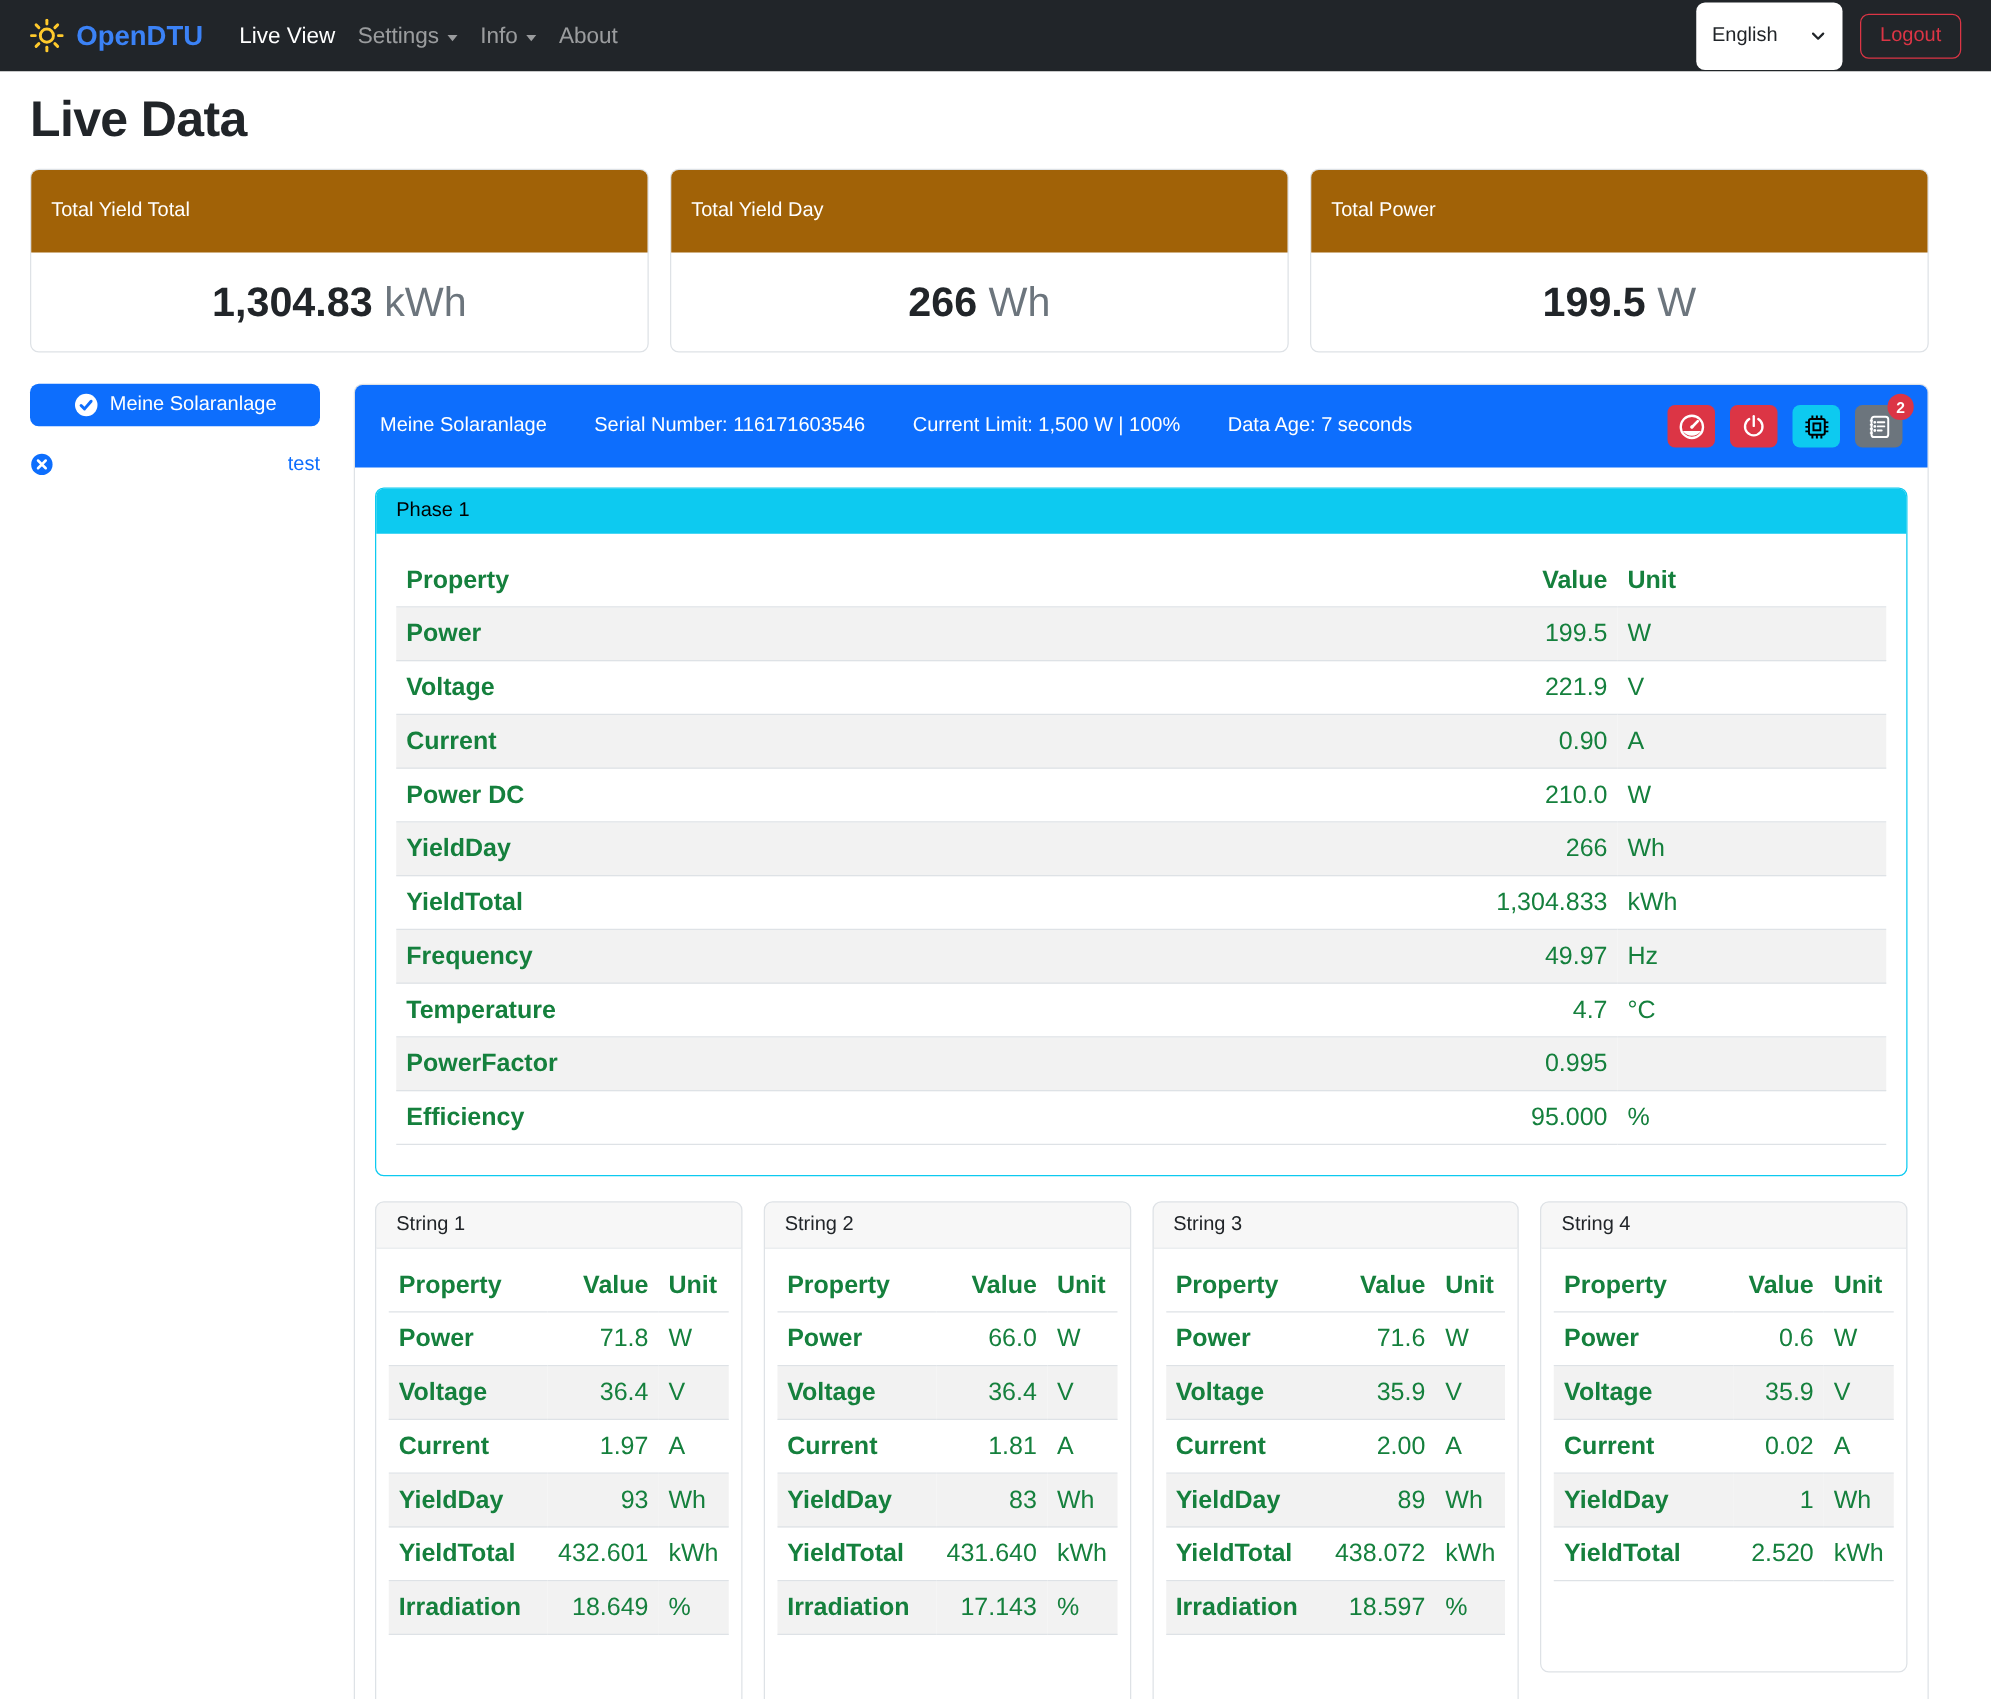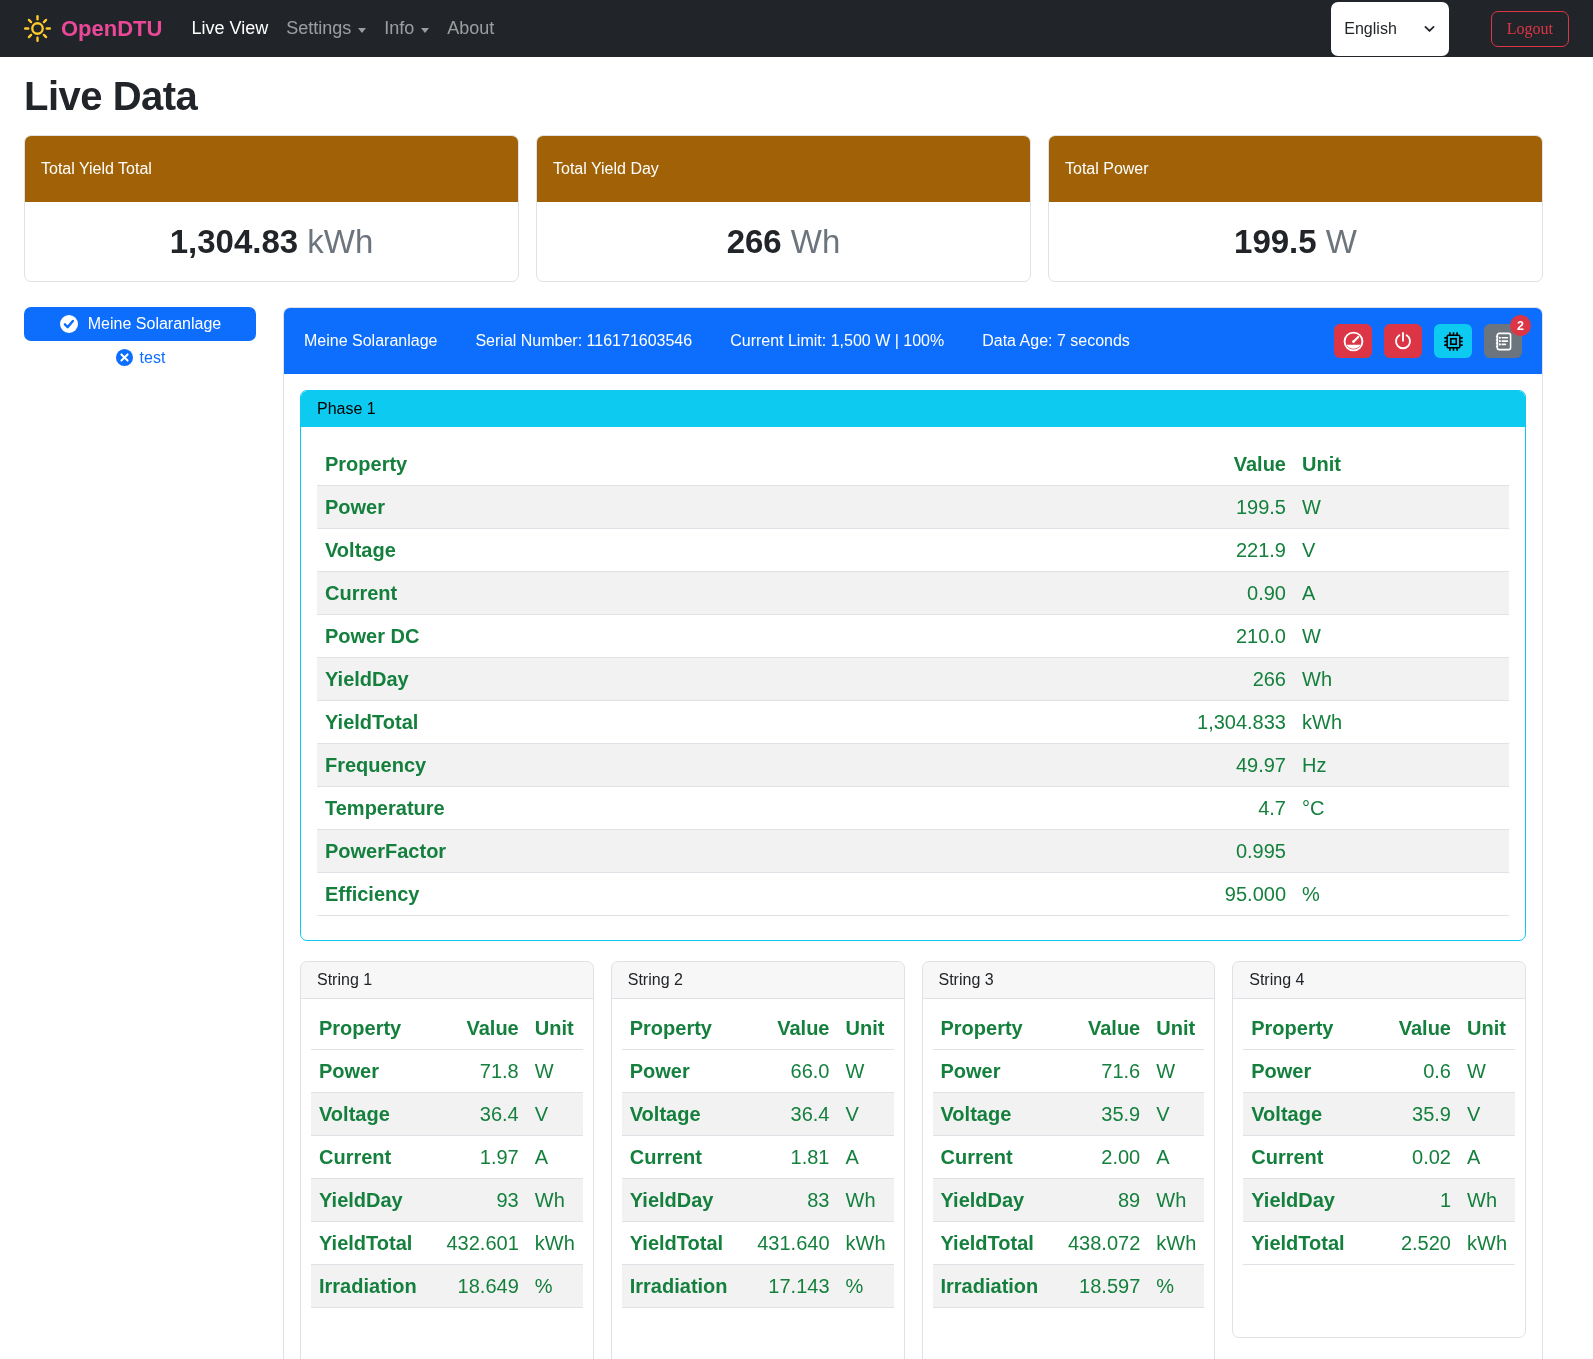--- a/index.html
+++ b/index.html
@@ -2,45 +2,45 @@
 <html><head>
 <meta charset="utf-8">
 <style>
   * { box-sizing: border-box; }
   html,body { margin:0; padding:0; background:#fff; }
   body { font-family:"Liberation Sans","DejaVu Sans",sans-serif; color:#212529; }
   .page { width:1593px; }
 
   
   .navbar { background:#212529; height:57px; display:flex; align-items:center; padding:0 24px; }
-  .brand { display:flex; align-items:center; gap:10px; color:#ec4899; font-size:22px; font-weight:700; cursor:pointer; }
+  .brand { display:flex; align-items:center; gap:10px; color:#3b82f6; font-size:22px; font-weight:700; cursor:pointer; }
   .nav-links { display:flex; align-items:center; margin-left:20px; }
   .nav-link { color:rgba(255,255,255,.55); font-size:18px; padding:8px 9px; display:flex; align-items:center; gap:7px; cursor:pointer; }
   .nav-link.active { color:#fff; }
   .caret { width:0; height:0; border-left:4.5px solid transparent; border-right:4.5px solid transparent; border-top:5px solid currentColor; margin-top:3px; }
   .nav-right { margin-left:auto; display:flex; gap:14px; align-items:center; }
   .lang-select { background:#fff; border-radius:7px; padding:18px 13px; display:flex; gap:26px; align-items:center; font-size:16px; color:#212529; cursor:pointer; }
-  .logout-btn { border:1px solid #dc3545; color:#dc3545; background:transparent; border-radius:7px; padding:8px 15px; font-size:16px; cursor:pointer; font-family:Liberation Serif, serif;margin-left:28px; }
+  .logout-btn { border:1px solid #dc3545; color:#dc3545; background:transparent; border-radius:7px; padding:8px 15px; font-size:16px; cursor:pointer; font-family:Liberation Sans, sans-serif; }
 
   
   .container { margin:0 50px 0 24px; }
   h1.page-title { font-size:40px; font-weight:600; margin:17px 0 16px; letter-spacing:-0.5px; }
 
   .summary-row { display:grid; grid-template-columns:repeat(3,1fr); gap:17px; margin-bottom:25px; }
   .scard { border:1px solid #dee2e6; border-radius:7px; }
   .scard-header { background:#a16207; color:#fff; padding:24px 16px; font-size:16px; border-radius:6px 6px 0 0; }
   .scard-body { padding:20px; text-align:center; font-size:33px; line-height:39px; }
   .scard-body .value { color:#212529; font-weight:700; }
   .scard-body .unit { color:#6c757d; font-weight:400; }
 
   .content { display:grid; grid-template-columns:259px 1fr; align-items:start; }
 
   
   .inv-btn { width:232px; background:#0d6efd; color:#fff; border:none; border-radius:7px; padding:7px 12px; font-size:16px; display:flex; align-items:center; justify-content:center; gap:9px; cursor:pointer; font-family:inherit; }
-  .test-link { margin-top:7px; width:232px; display:flex; align-items:center; justify-content:center; gap:6px; color:#0d6efd; font-size:16px; cursor:pointer; }
+  .test-link { margin-top:21px; width:232px; display:flex; align-items:center; justify-content:space-between; gap:6px; color:#0d6efd; font-size:16px; cursor:pointer; }
 
   
   .inv-card { border:1px solid #dee2e6; border-radius:7px; }
   .inv-header { background:#0d6efd; border-radius:6px 6px 0 0; color:#fff; display:flex; align-items:center; padding:16px 20px; font-size:16px; }
   .inv-header .htxt { margin-right:38px; white-space:nowrap; }
   .inv-header .spacer { flex:1; }
   .icon-btn { width:38px; height:34px; border-radius:6px; display:flex; align-items:center; justify-content:center; border:none; cursor:pointer; position:relative; margin-left:12px; flex:none; }
   .btn-danger { background:#dc3545; color:#fff; }
   .btn-info { background:#0dcaf0; color:#000; }
   .btn-secondary { background:#6c757d; color:#fff; }

